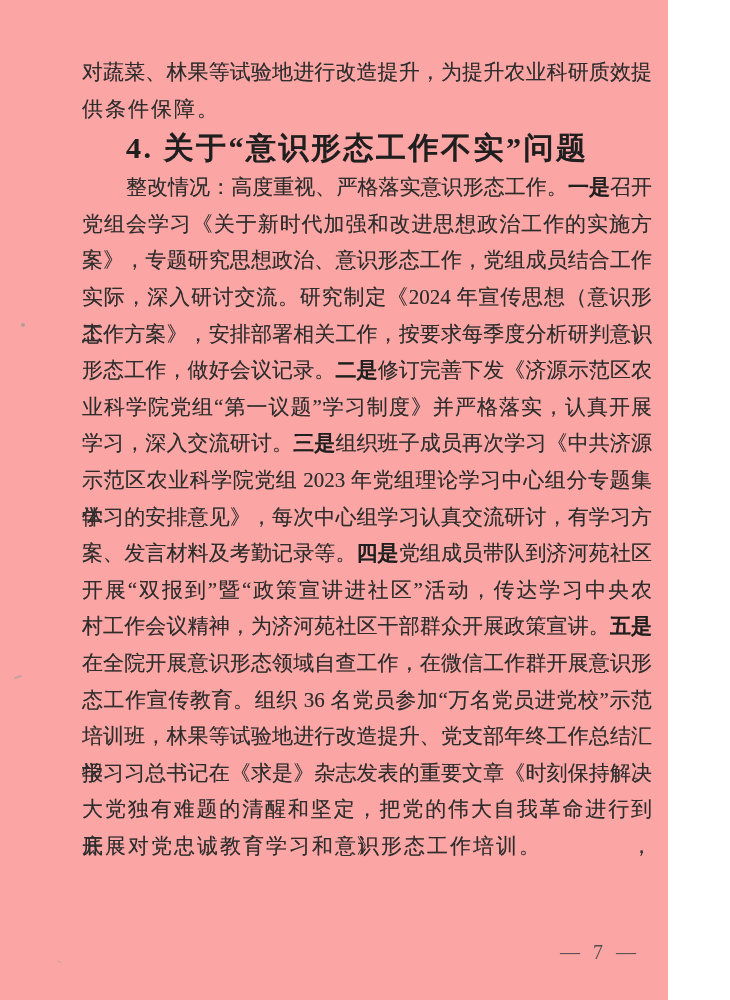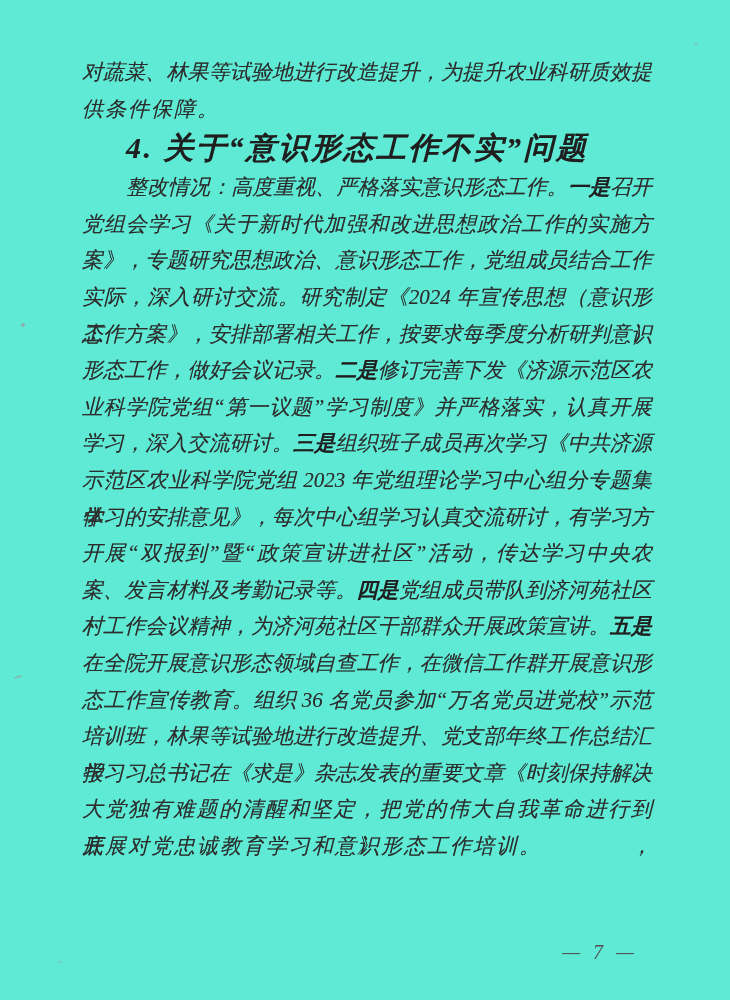--- a/index.html
+++ b/index.html
@@ -2,27 +2,26 @@
 <html><head>
 <meta charset="utf-8">
 <style>
   html, body {
     margin: 0;
     padding: 0;
     background: #ffffff;
   }
   .page {
     position: relative;
-    width: 730px;
+    width: 668px;
     height: 1000px;
-    background: #5eead4;
+    background: #fca5a5;
     overflow: hidden;
     font-family: "Liberation Serif", serif;
     color: #2d2d2d;
-    font-style: italic;
   }
   .doc {
     position: absolute;
     left: 82px;
     top: 54px;
     width: 570px;
   }
   .line {
     height: 36.6px;
     line-height: 36.6px;
@@ -96,22 +95,22 @@
       <div class="line just ind"><span>整改情况：高度重视、严格落实意识形态工作。</span><span class="bold">一是</span><span>召开</span></div>
       <div class="line just"><span>党组会学习《关于新时代加强和改进思想政治工作的实施方</span></div>
       <div class="line just"><span>案》，专题研究思想政治、意识形态工作，党组成员结合工作</span></div>
       <div class="line just"><span>实际，深入研讨交流。研究制定《2024 年宣传思想（意识形态）</span></div>
       <div class="line just"><span>工作方案》，安排部署相关工作，按要求每季度分析研判意识</span></div>
       <div class="line just"><span>形态工作，做好会议记录。</span><span class="bold">二是</span><span>修订完善下发《济源示范区农</span></div>
       <div class="line just"><span>业科学院党组“第一议题”学习制度》并严格落实，认真开展</span></div>
       <div class="line just"><span>学习，深入交流研讨。</span><span class="bold">三是</span><span>组织班子成员再次学习《中共济源</span></div>
       <div class="line just"><span>示范区农业科学院党组 2023 年党组理论学习中心组分专题集体</span></div>
       <div class="line just"><span>学习的安排意见》，每次中心组学习认真交流研讨，有学习方</span></div>
+      <div class="line just"><span>案、发言材料及考勤记录等。</span><span class="bold">四是</span><span>党组成员带队到济河苑社区</span></div>
       <div class="line just"><span>开展“双报到”暨“政策宣讲进社区”活动，传达学习中央农</span></div>
-      <div class="line just"><span>案、发言材料及考勤记录等。</span><span class="bold">四是</span><span>党组成员带队到济河苑社区</span></div>
       <div class="line just"><span>村工作会议精神，为济河苑社区干部群众开展政策宣讲。</span><span class="bold">五是</span></div>
       <div class="line just"><span>在全院开展意识形态领域自查工作，在微信工作群开展意识形</span></div>
       <div class="line just"><span>态工作宣传教育。组织 36 名党员参加“万名党员进党校”示范</span></div>
       <div class="line just"><span>培训班，林果等试验地进行改造提升、党支部年终工作总结汇报。</span></div>
       <div class="line just"><span>学习习总书记在《求是》杂志发表的重要文章《时刻保持解决</span></div>
       <div class="line just"><span>大党独有难题的清醒和坚定，把党的伟大自我革命进行到底》，</span></div>
       <div class="line nj"><span>开展对党忠诚教育学习和意识形态工作培训。</span></div>
     </div>
 
   <div class="page-number">— 7 —</div>

